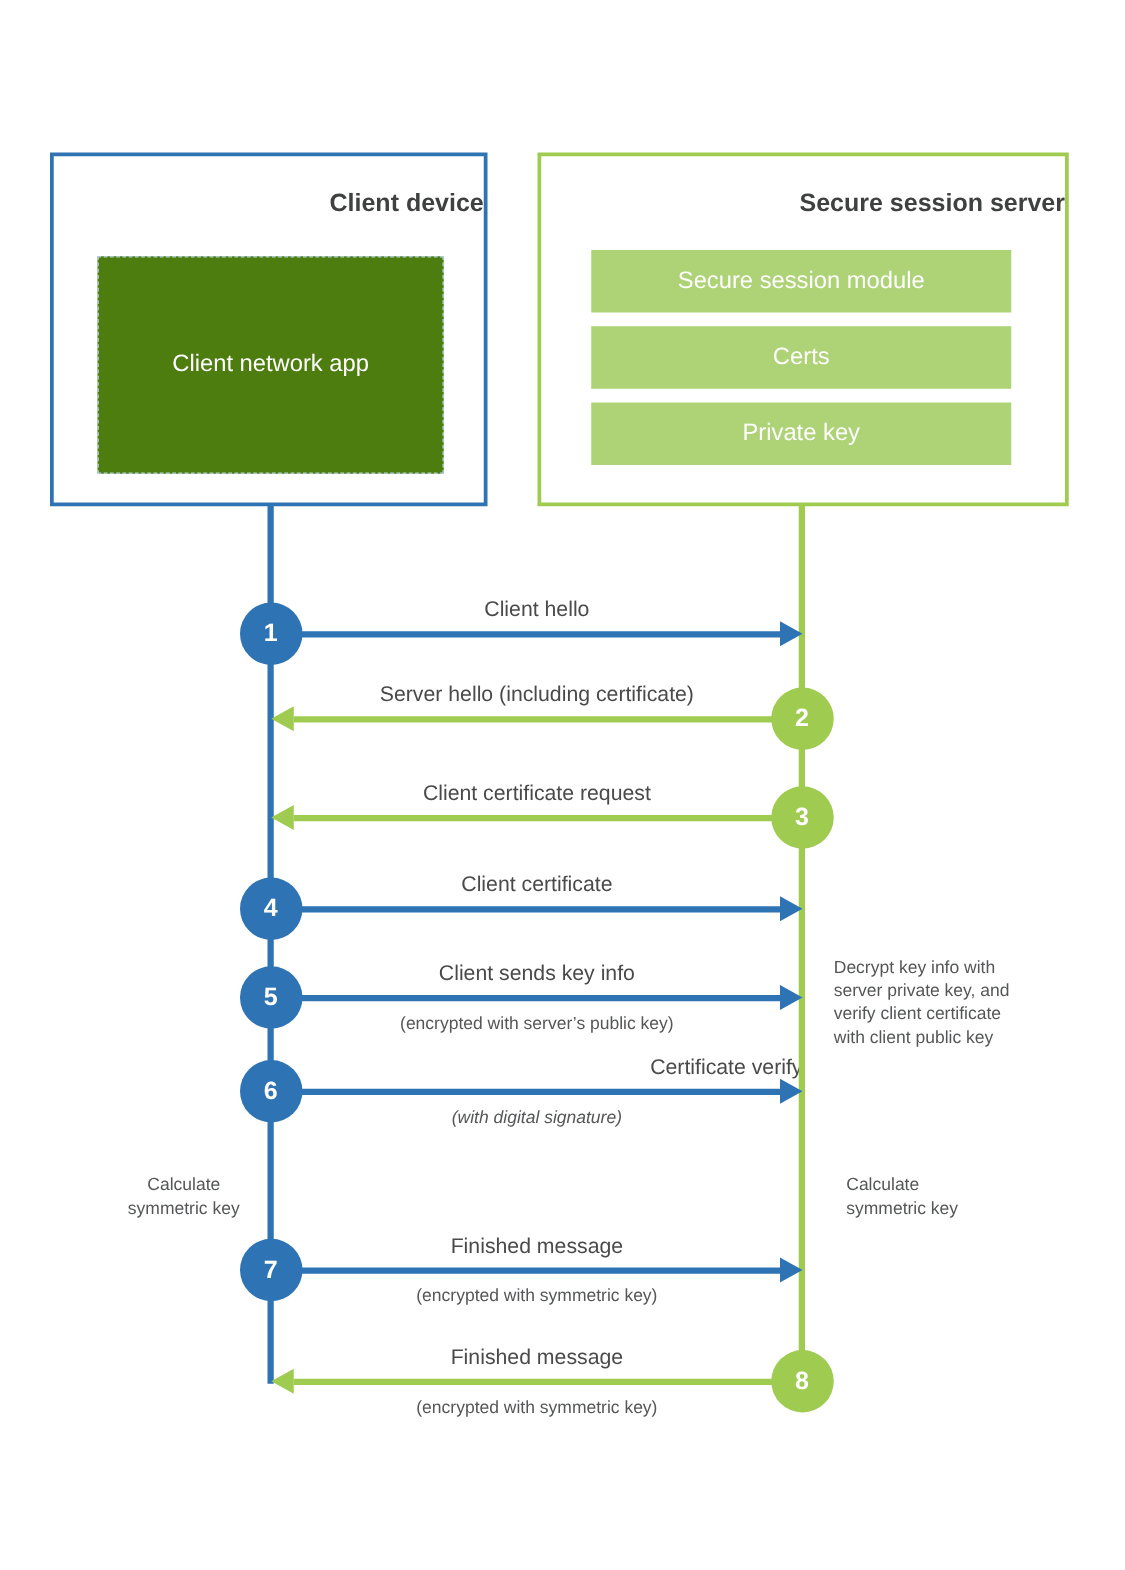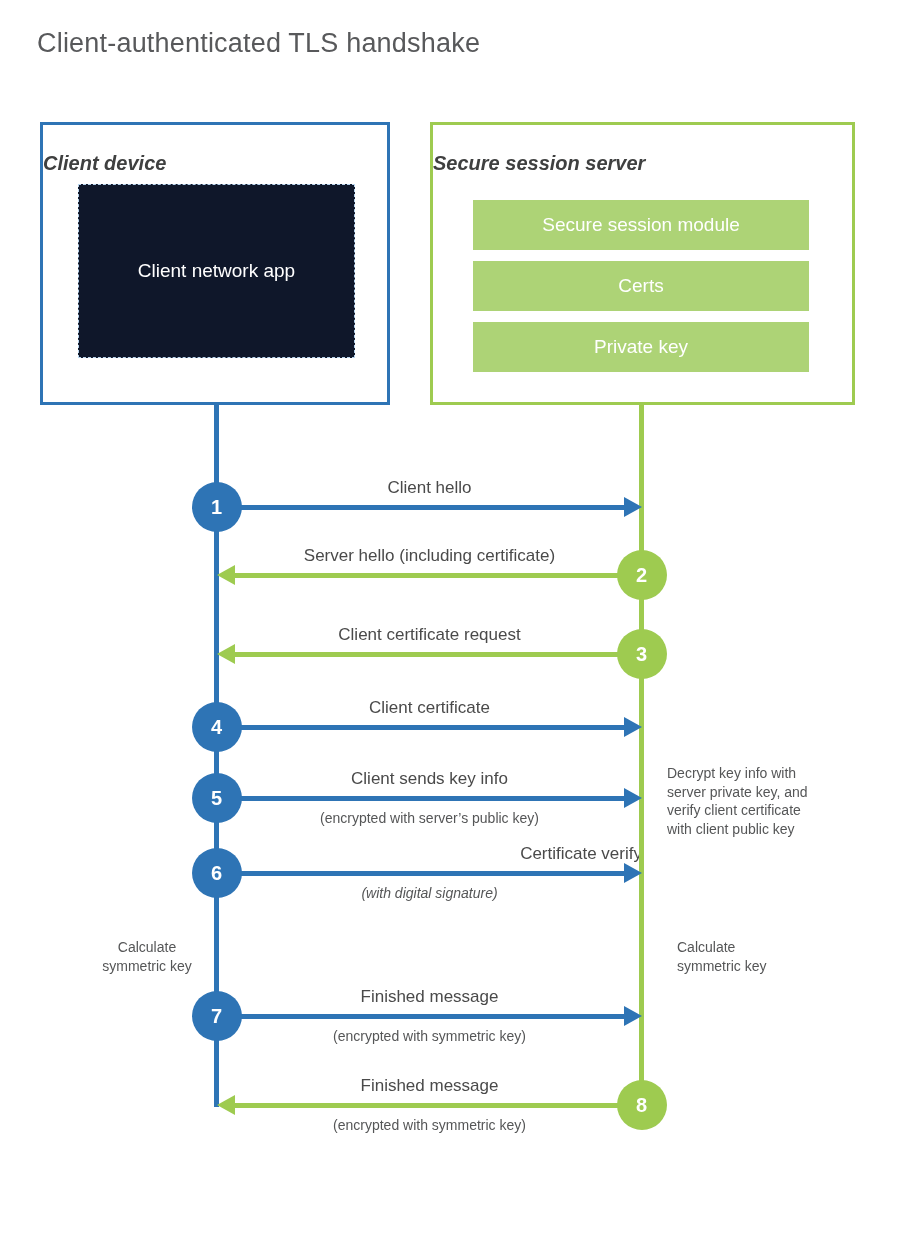--- a/index.html
+++ b/index.html
@@ -8,24 +8,24 @@
     font-family:"Liberation Sans",sans-serif;overflow:hidden;
   }
   .page-title{
     position:absolute;left:37px;top:28px;margin:0;
     font-size:27px;font-weight:300;color:#58595b;letter-spacing:.2px;
   }
   
   .actor-box{position:absolute;top:122px;height:283px;box-sizing:border-box;background:#fff;border:3px solid;}
   .client-box{left:40px;width:350px;border-color:#2e74b5;}
   .server-box{left:430px;width:425px;border-color:#9ecb50;}
-  .box-heading{margin-top:27px;text-align:left;font-size:20px;font-weight:bold;color:#3f4040;font-style:italic;}
+  .box-heading{margin-top:27px;text-align:right;font-size:20px;font-weight:bold;color:#3f4040;}
   .client-app{
-    position:absolute;left:35px;top:59px;width:277px;height:174px;
-    background:#0f172a;border:1px dashed #b9d5ee;box-sizing:border-box;
+    position:absolute;left:35px;top:80px;width:277px;height:174px;
+    background:#4d7c0f;border:1px dashed #b9d5ee;box-sizing:border-box;
     display:flex;align-items:center;justify-content:center;
     color:#fff;font-size:19px;line-height:28px;text-align:center;padding:16px 40px;
   }
   .server-bar{
     position:absolute;left:40px;width:336px;height:50px;background:#add376;
     display:flex;align-items:center;justify-content:center;
     color:#fff;font-size:19px;
   }
   .bar-1{top:75px;} .bar-2{top:136px;} .bar-3{top:197px;}
   
@@ -52,21 +52,20 @@
   .note{position:absolute;white-space:pre-line;font-size:14px;line-height:18.5px;color:#555657;}
   .decrypt-note{left:667px;top:764px;width:190px;}
   .calc-left{left:81px;top:938px;width:132px;text-align:center;}
   .calc-right{left:677px;top:938px;width:150px;text-align:left;}
 </style>
 </head>
 <body>
 
 <div class="canvas">
 
-  <h1 class="page-title">Client-authenticated TLS handshake</h1>
 
   <div class="actor-box client-box">
     <div class="box-heading">Client device</div>
     <div class="client-app">
       <span>Client network app</span>
     </div>
   </div>
 
   <div class="actor-box server-box">
     <div class="box-heading">Secure session server</div>

